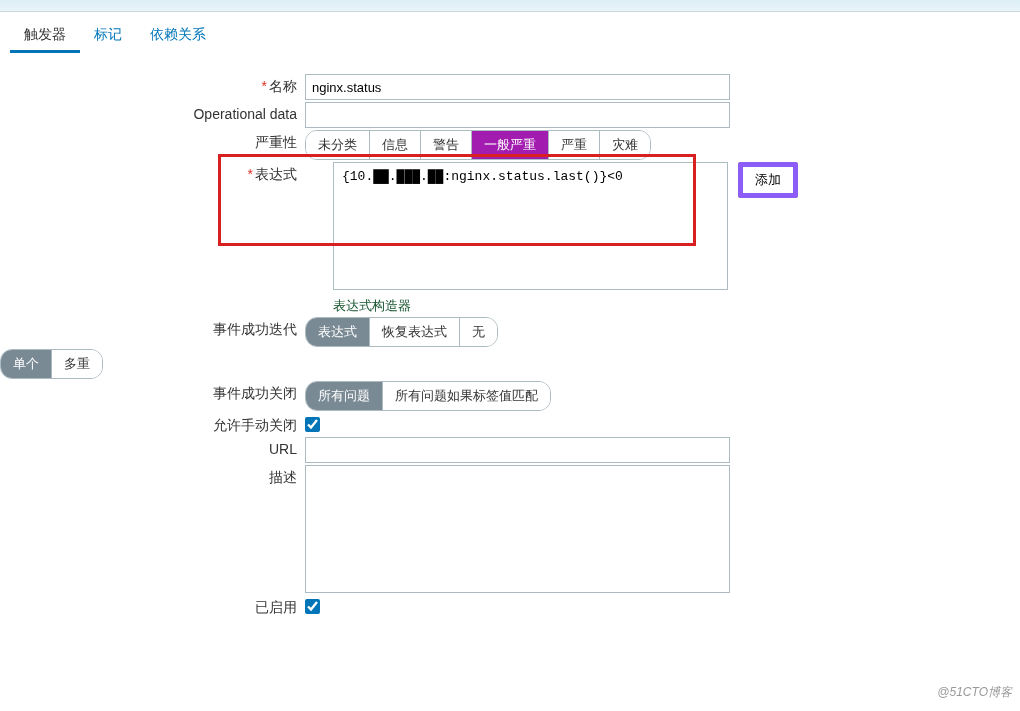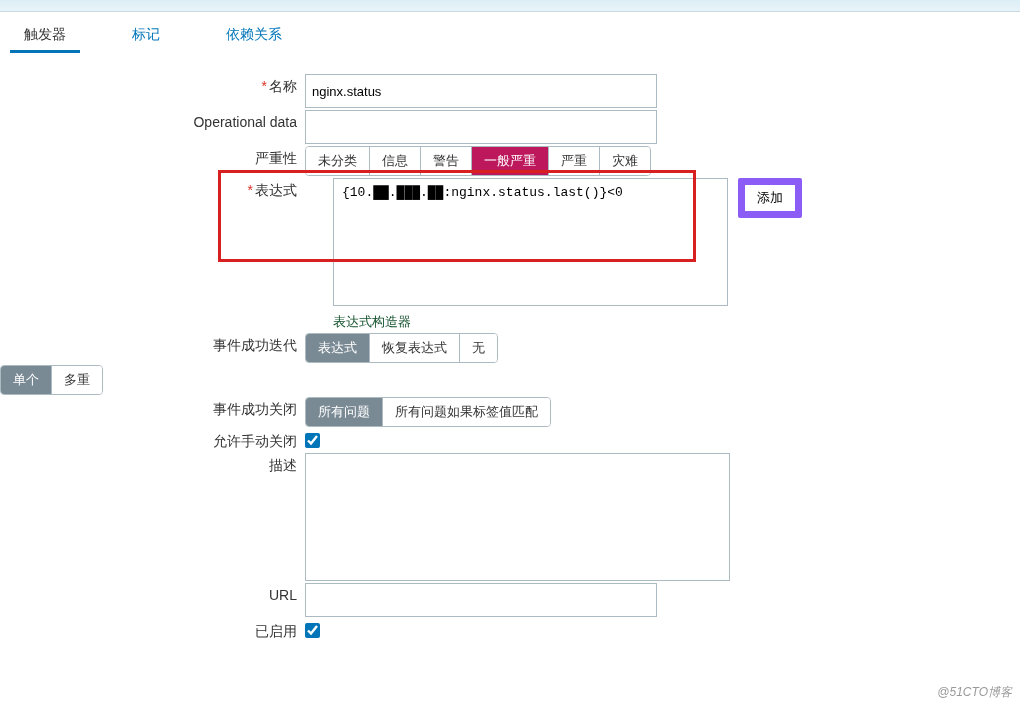--- a/index.html
+++ b/index.html
@@ -12,21 +12,20 @@
     }
     .top-bar {
       height: 12px;
       background: linear-gradient(to bottom, #dceef5, #e8f4f9);
       border-bottom: 1px solid #c8d9e0;
     }
     .tabs {
       display: flex;
       padding: 8px 10px 0 10px;
       border-bottom: 1px solid transparent;
-      gap: 38px;
     }
     .tab {
       padding: 6px 14px;
       color: #0275b8;
       cursor: pointer;
       font-size: 14px;
     }
     .tab.active {
       color: #333;
       border-bottom: 3px solid #0275b8;
@@ -45,42 +44,42 @@
       text-align: right;
       padding-right: 8px;
       padding-top: 4px;
       color: #333;
       font-size: 14px;
     }
     .req { color: #d93025; margin-right: 2px; }
     .field { flex: 1; display: flex; align-items: flex-start; }
     .text-input {
       border: 1px solid #acbbc2;
-      padding: 16px 6px;
-      font-size: 13px;
-      width: 352px;
+      padding: 0 6px;
+      font-size: 13px;
+      width: 425px;
       height: 26px;
       background: #fff;
     }
     .btn-group {
       display: inline-flex;
       border: 1px solid #acbbc2;
-      border-radius: 4px;
+      border-radius: 12px;
       overflow: hidden;
     }
     .btn-opt {
       padding: 5px 12px;
       background: #fff;
       border-right: 1px solid #acbbc2;
       cursor: pointer;
       font-size: 13px;
       color: #333;
     }
     .btn-opt:last-child { border-right: none; }
-    .btn-opt.selected-orange { background: #be185d; color: #fff; }
+    .btn-opt.selected-orange { background: #a21caf; color: #fff; }
     .btn-opt.selected-grey { background: #7a8a94; color: #fff; }
     .expr-wrap {
       position: relative;
       display: inline-block;
     }
     .expr-box {
       width: 395px;
       height: 128px;
       border: 1px solid #acbbc2;
       padding: 6px 8px;
@@ -88,21 +87,21 @@
       font-size: 13px;
       resize: none;
       background: #fff;
     }
     .red-highlight {
       position: absolute;
       border: 3px solid #d92020;
       pointer-events: none;
     }
     .add-btn {
-      border: 7px solid #8b5cf6;
+      border: 5px solid #8b5cf6;
       background: #fff;
       padding: 4px 12px;
       margin-left: 10px;
       cursor: pointer;
       font-size: 13px;
       border-radius: 2px;
     }
     .link {
       color: #14532d;
       cursor: pointer;
@@ -221,30 +220,30 @@
   </div>
 
   <div class="row">
     <div class="label">允许手动关闭</div>
     <div class="field checkbox-wrap">
       <input type="checkbox" checked="" style="">
     </div>
   </div>
 
   <div class="row">
+    <div class="label">URL</div>
+    <div class="field">
+        <input class="text-input" value="" style="">
+      </div>
+  </div>
+
+  <div class="row">
     <div class="label">描述</div>
     <div class="field">
         <textarea class="desc-box" style=""></textarea>
-      </div>
-  </div>
-
-  <div class="row">
-    <div class="label">URL</div>
-    <div class="field">
-        <input class="text-input" value="" style="">
       </div>
   </div>
 
   <div class="row">
     <div class="label">已启用</div>
     <div class="field checkbox-wrap">
       <input type="checkbox" checked="" style="">
     </div>
   </div>
 

